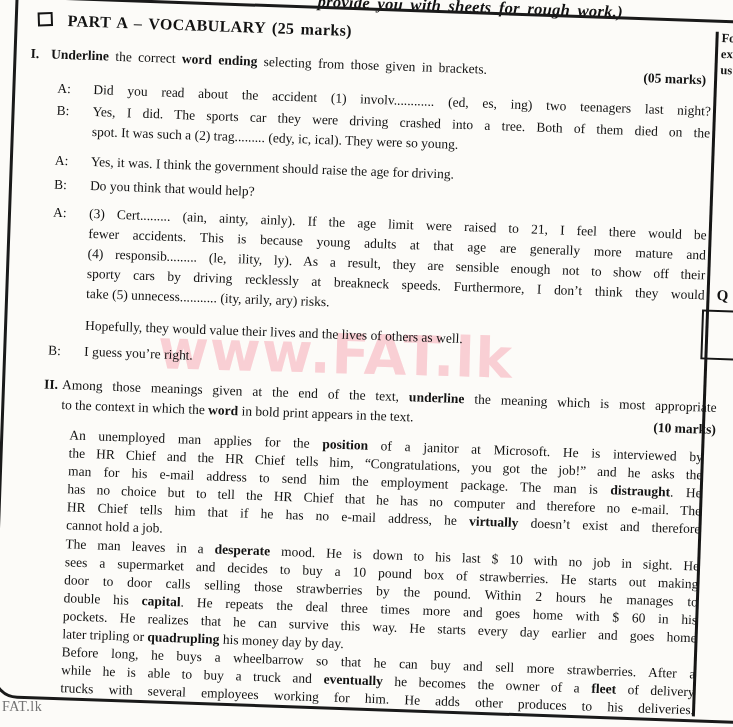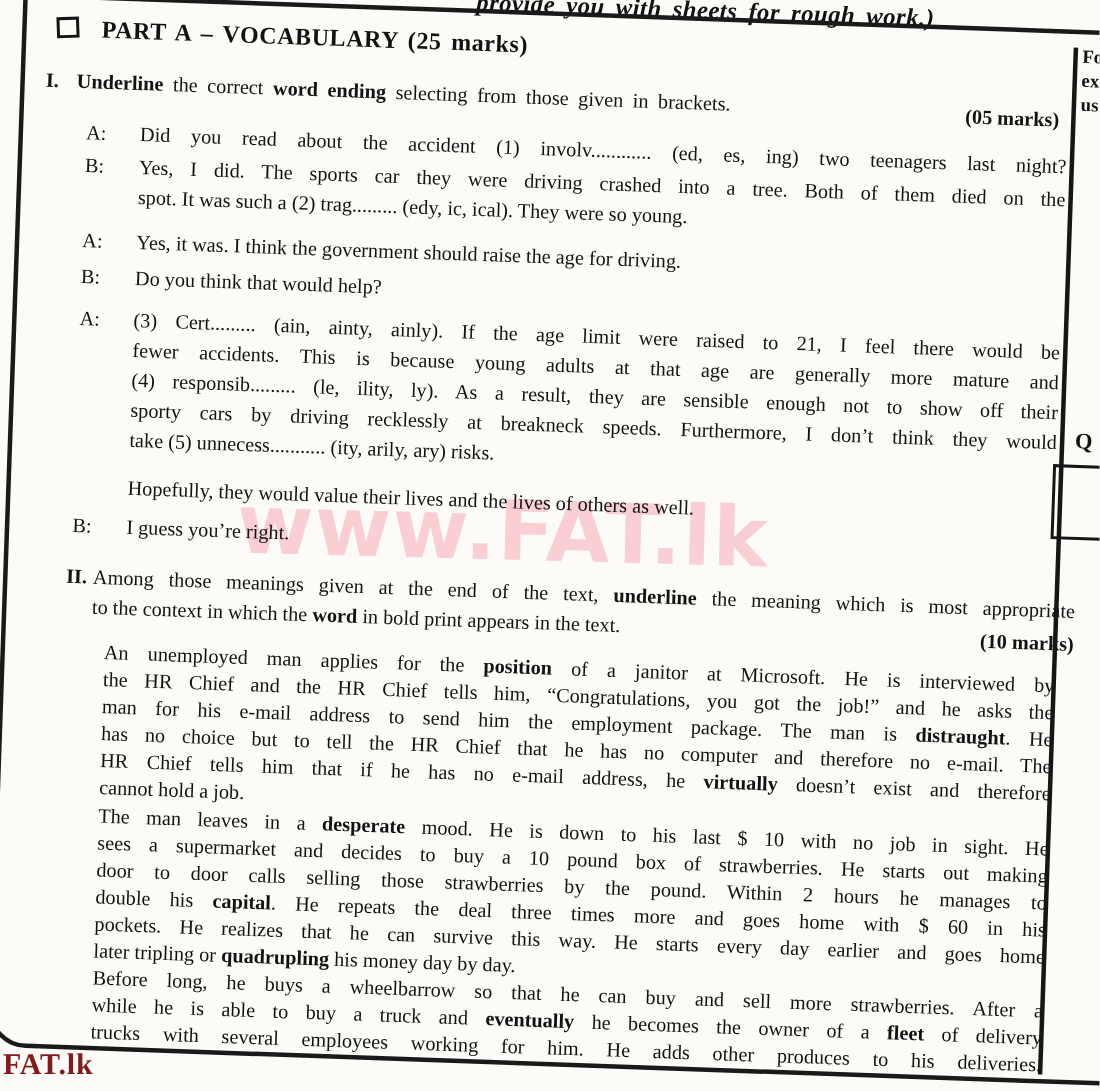--- a/index.html
+++ b/index.html
@@ -73,22 +73,22 @@
   .exam-frag{
     position:absolute;left:743px;top:20px;
     font-weight:bold;font-size:12.5px;line-height:16px;
   }
   .exam-frag span{display:block;}
   .q-label{position:absolute;left:747px;top:277px;font-size:15px;font-weight:bold;}
   .q-box{position:absolute;left:733px;top:300px;width:70px;height:46px;border:2px solid #161616;}
   
   .footer-brand{
     position:absolute;left:2px;top:699px;z-index:2;
-    font-weight:bold;font-size:20px;letter-spacing:.5px;
-    color:#7f1d1d;
+    font-weight:normal;font-size:14px;letter-spacing:.5px;
+    color:#737373;
   }
 </style>
 </head>
 <body>
 
 <div class="watermark">www.FAT.lk</div>
 
 <div class="paper">
 
   <div class="top-cut">provide you with sheets for rough work.)</div>

